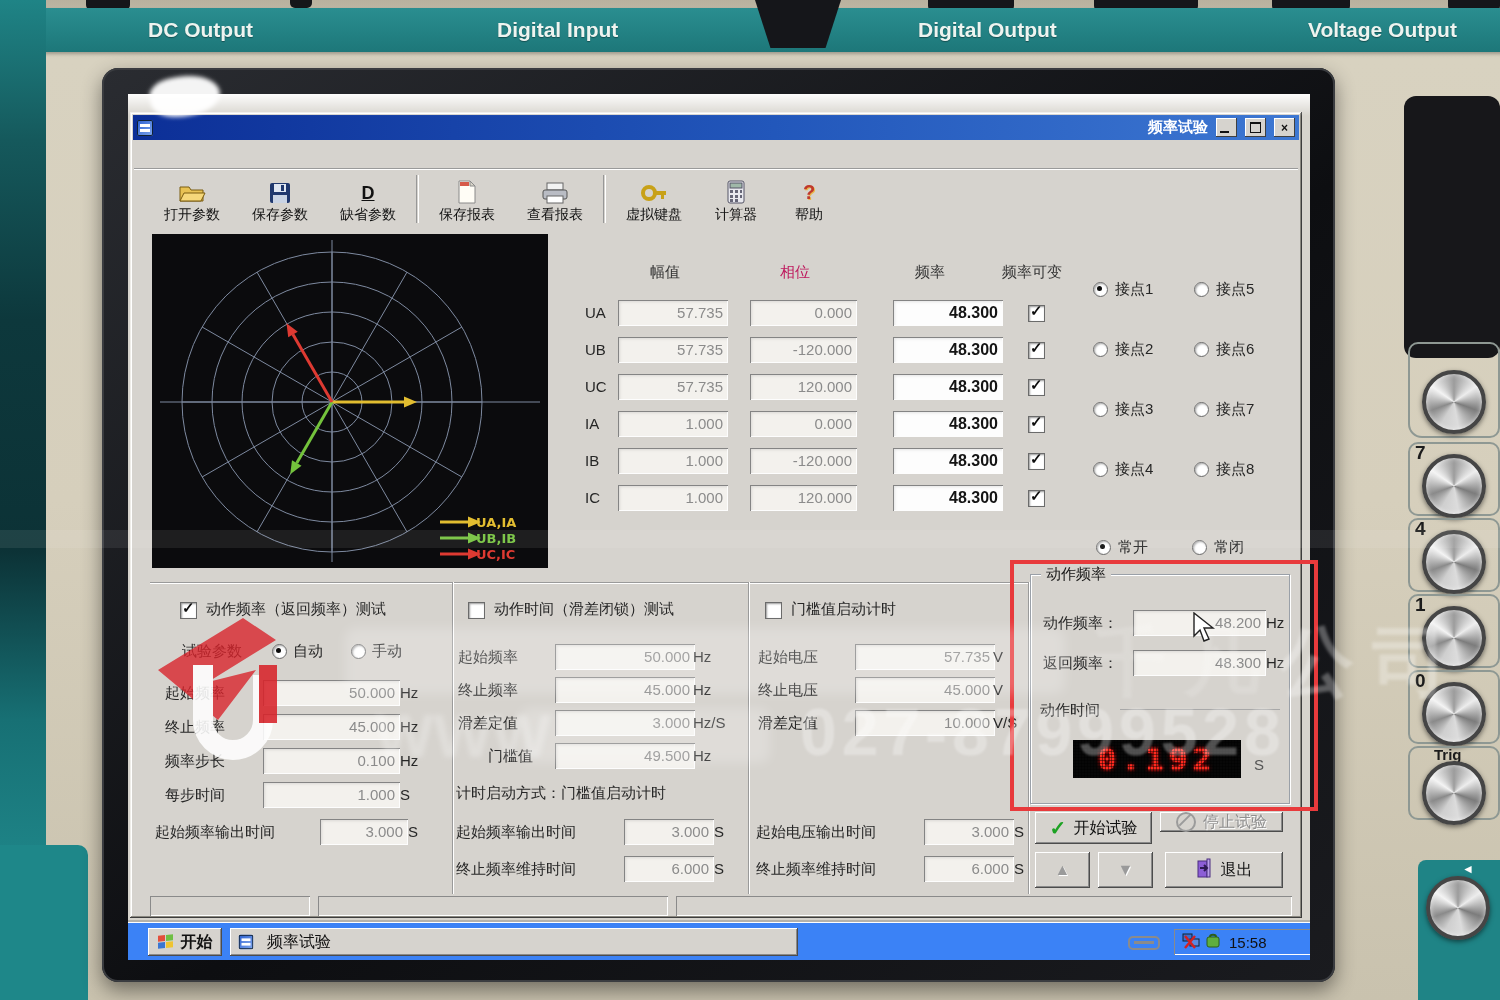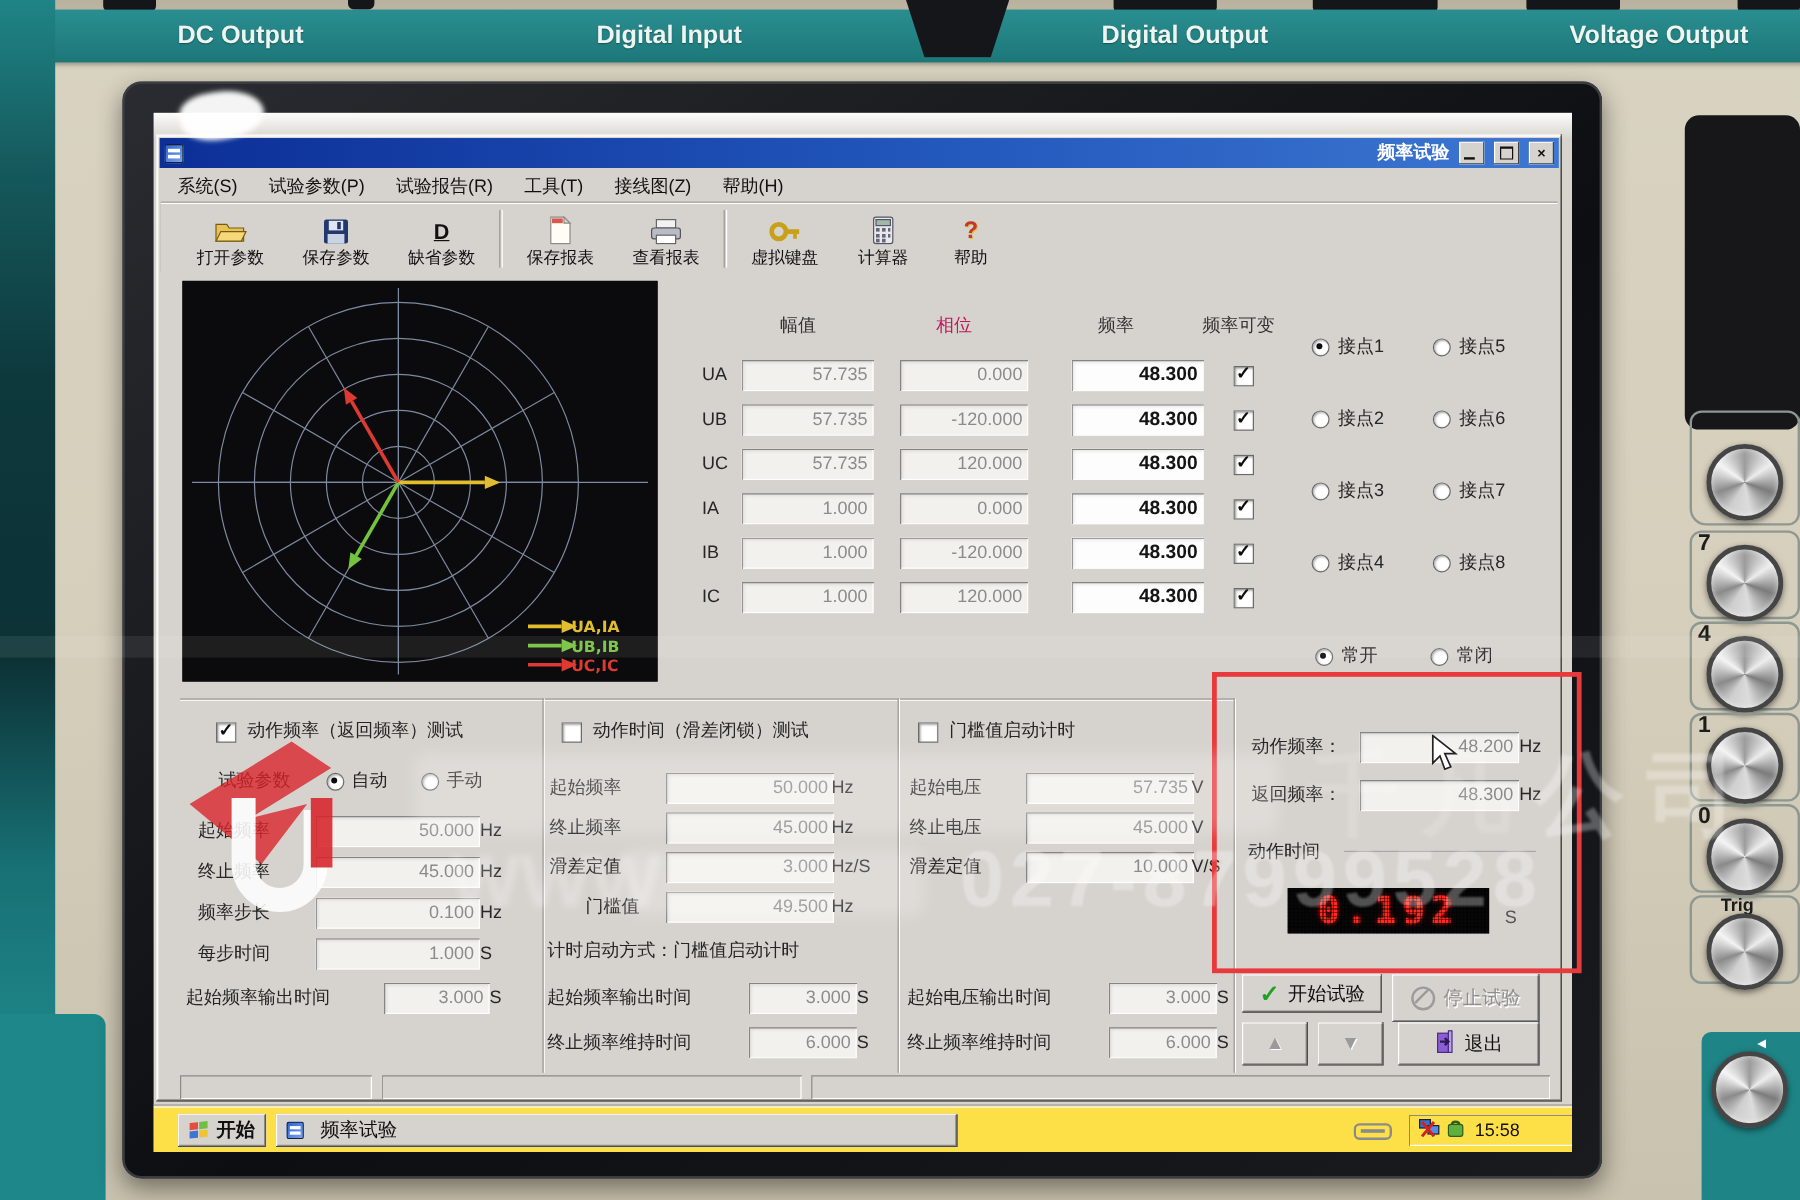--- a/index.html
+++ b/index.html
@@ -71,21 +71,21 @@
   .btn{position:absolute;background:#d6d3ce;box-shadow:inset -1px -1px 0 #4c4c4c, inset 1px 1px 0 #fff, inset -2px -2px 0 #8a8a8a;
     display:flex;align-items:center;justify-content:center;gap:7px;font-size:16px;color:#101010;}
   .btn.dis{color:#8f8f8f;text-shadow:1px 1px 0 #fff;}
   .seg{position:absolute;height:20px;box-shadow:inset 1px 1px 0 #8a8a8a, inset -1px -1px 0 #fff;}
   .phasor{position:absolute;left:22px;top:122px;width:396px;height:334px;background:#0b0b0d;box-shadow:inset 0 0 0 1px #333;}
   .led{position:absolute;background:#070707;display:flex;align-items:center;justify-content:center;
     font-family:"DejaVu Sans Mono",monospace;font-weight:bold;color:#ff2a1e;text-shadow:0 0 4px #e00,0 0 1px #f66;overflow:hidden;}
   .led::after{content:"";position:absolute;inset:0;
     background:repeating-linear-gradient(0deg,transparent 0 2px,rgba(0,0,0,.45) 2px 3px),repeating-linear-gradient(90deg,transparent 0 2px,rgba(0,0,0,.45) 2px 3px);}
   
-  .taskbar{position:absolute;left:0;top:828px;width:100%;height:38px;background:#fde047;border-top:1px solid #fff;box-shadow:0 -2px 0 #b5b2ab;}
+  .taskbar{position:absolute;left:0;top:828px;width:100%;height:38px;background:#3b82f6;border-top:1px solid #fff;box-shadow:0 -2px 0 #b5b2ab;}
   .startbtn{position:absolute;left:20px;top:5px;width:74px;height:28px;}
   .taskitem{position:absolute;left:102px;top:5px;width:560px;height:28px;justify-content:flex-start;padding-left:8px;}
   .tray{position:absolute;left:1046px;top:6px;width:130px;height:26px;box-shadow:inset 1px 1px 0 #8a8a8a, inset -1px -1px 0 #fff;
     display:flex;align-items:center;gap:6px;padding:0 8px;font-size:15px;color:#111;}
   .winflag{position:relative;width:16px;height:14px;transform:skewY(-6deg);}
   .winflag i{position:absolute;width:7px;height:6px;}
   
   .wm{position:absolute;color:#fff;opacity:.30;white-space:nowrap;z-index:70;pointer-events:none;font-weight:bold;}
   .wmblob{position:absolute;background:rgba(255,255,255,.22);filter:blur(6px);border-radius:10px;z-index:70;pointer-events:none;}
   .wmlogo{position:absolute;left:148px;top:610px;width:185px;height:168px;z-index:70;pointer-events:none;opacity:.88;}
@@ -152,28 +152,20 @@
           <span class="title-text">频率试验</span>
           <div class="winbtn">
               <span class="minbar"></span>
             </div>
           <div class="winbtn">
               <span class="maxsq"></span>
             </div>
           <div class="winbtn">×</div>
         </div>
 
-        <div class="menubar">
-          <span class="menu-item">系统(S)</span>
-          <span class="menu-item">试验参数(P)</span>
-          <span class="menu-item">试验报告(R)</span>
-          <span class="menu-item">工具(T)</span>
-          <span class="menu-item">接线图(Z)</span>
-          <span class="menu-item">帮助(H)</span>
-        </div>
 
         <div class="toolbar">
           <div class="tbtn">
             <span class="ticon">
               <svg width="28" height="22">
                   <path d="M2 5 h9 l2 3 h12 v11 h-23 z" fill="#e8c254" stroke="#7a5c10"></path>
                   <path d="M2 19 l4 -8 h21 l-4 8 z" fill="#f6d87a" stroke="#7a5c10"></path>
                 </svg>
             </span>
             <span>打开参数</span>
@@ -346,20 +338,23 @@
         <div class="rad" style="left:963px;top:350px"></div>
         <span class="lbl" style="left:985px;top:344px">接点4</span>
         <div class="rad" style="left:1064px;top:350px"></div>
         <span class="lbl" style="left:1086px;top:344px">接点8</span>
 
         <div class="rad on" style="left:966px;top:428px"></div>
         <span class="lbl" style="left:988px;top:422px">常开</span>
         <div class="rad" style="left:1062px;top:428px"></div>
         <span class="lbl" style="left:1084px;top:422px">常闭</span>
 
+        <div class="grp" style="left:900px;top:462px;width:258px;height:228px">
+          <span class="gtitle">动作频率</span>
+        </div>
         <span class="lbl" style="left:913px;top:498px">动作频率：</span>
         <div class="fld" style="left:1003px;top:498px;width:123px"><span>48.200</span></div>
         <span class="lbl" style="left:1136px;top:498px">Hz</span>
         <span class="lbl" style="left:913px;top:538px">返回频率：</span>
         <div class="fld" style="left:1003px;top:538px;width:123px"><span>48.300</span></div>
         <span class="lbl" style="left:1136px;top:538px">Hz</span>
         <span class="lbl" style="left:910px;top:585px">动作时间</span>
         <div style="position:absolute;left:990px;top:597px;width:160px;border-top:1px solid #a8a8a8"></div>
         <div class="led" style="left:943px;top:628px;width:168px;height:38px;font-size:31px;letter-spacing:5px">
             <span>0.192</span>
@@ -432,21 +427,21 @@
         <div class="fld" style="left:794px;top:707px;width:80px"><span>3.000</span></div>
         <span class="lbl" style="left:884px;top:707px">S</span>
         <span class="lbl" style="left:626px;top:744px">终止频率维持时间</span>
         <div class="fld" style="left:794px;top:744px;width:80px"><span>6.000</span></div>
         <span class="lbl" style="left:884px;top:744px">S</span>
 
         <div class="btn" style="left:905px;top:700px;width:117px;height:32px">
           <span style="color:#1da223;font-size:20px;font-weight:bold;">✓</span>
           <span>开始试验</span>
         </div>
-        <div class="btn dis" style="left:1030px;top:700px;width:123px;height:40px">
+        <div class="btn dis" style="left:1030px;top:700px;width:123px;height:20px">
           <span style="width:16px;height:16px;border:2px solid #9b9b9b;border-radius:50%;position:relative;display:inline-block;">
             <i style="position:absolute;left:-1px;top:5px;width:16px;height:2px;background:#9b9b9b;transform:rotate(-45deg);display:block;"></i>
           </span>
           <span>停止试验</span>
         </div>
         <div class="btn" style="left:905px;top:740px;width:55px;height:36px;color:#9a9a9a;text-shadow:1px 1px 0 #fff">
             <span>▲</span>
           </div>
         <div class="btn" style="left:968px;top:740px;width:55px;height:36px;color:#9a9a9a;text-shadow:1px 1px 0 #fff">
             <span>▼</span>

